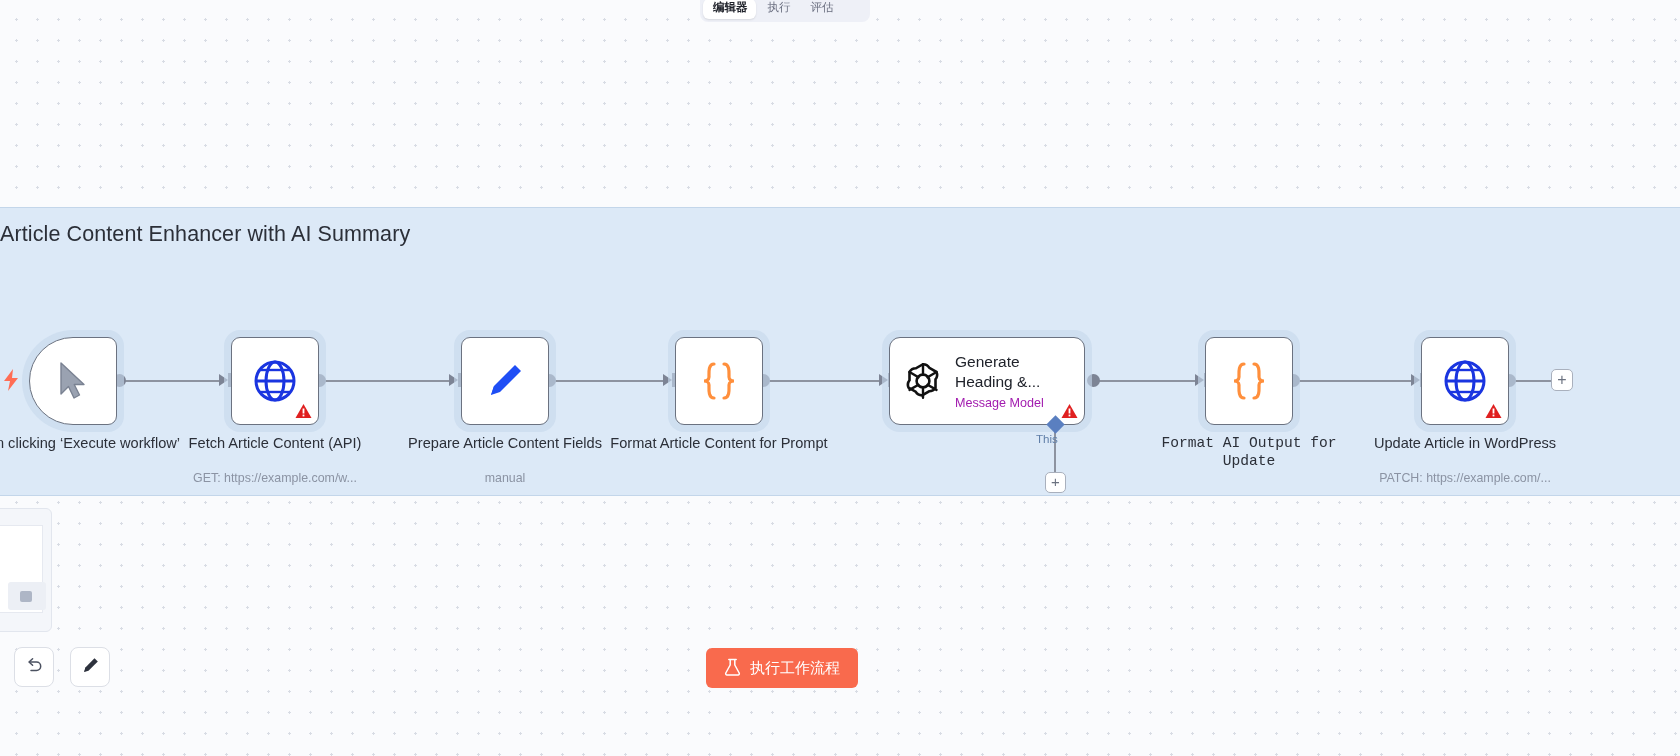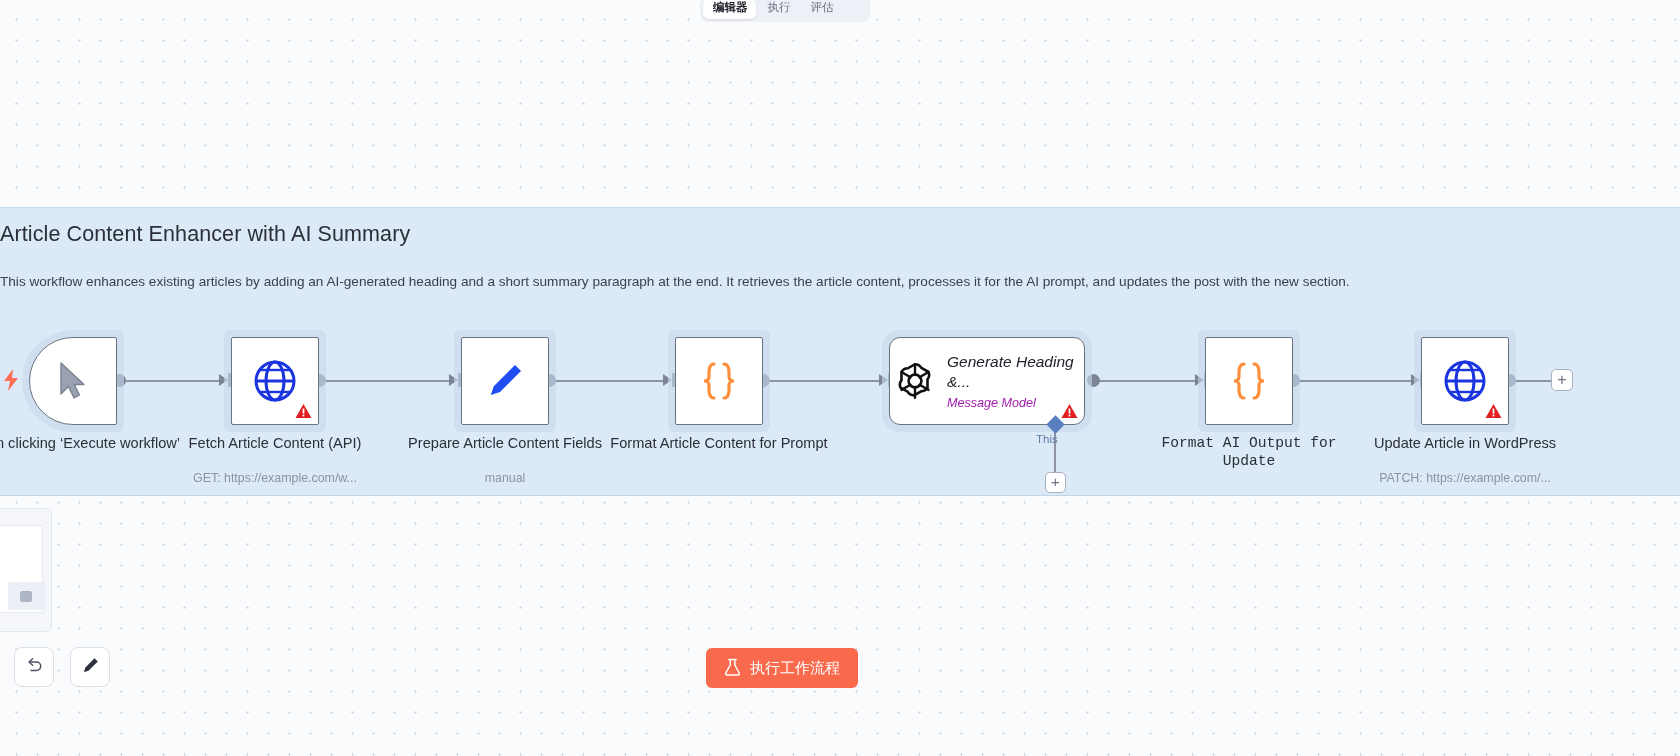--- a/index.html
+++ b/index.html
@@ -61,35 +61,34 @@
     font-size: 13.6px; color: #3a4150; line-height: 1.4;
     width: 1600px;
   }
 
   
   .node {
     position: absolute;
     width: 88px; height: 88px;
     background: #ffffff;
     border: 1.6px solid #6b7280;
-    border-radius: 2px;
+    border-radius: 9px;
     box-shadow: 0 0 0 7px rgba(199,217,235,.62);
     display: flex; align-items: center; justify-content: center;
   }
   .node.trigger {
     border-top-left-radius: 44px;
     border-bottom-left-radius: 44px;
   }
   .node.wide {
     width: 196px; height: 88px;
     border-radius: 11px;
     justify-content: flex-start;
-    padding: 0 3px;
+    padding: 0 11px;
     gap: 10px;
-    font-style: italic;
   }
 
   .node .glyph { display: flex; align-items: center; justify-content: center; }
 
   .warn {
     position: absolute; right: 6px; bottom: 5px;
     width: 17px; height: 16px;
   }
 
   .node-label {
@@ -208,21 +207,20 @@
 <div id="canvas">
 
   <div class="tabstrip">
     <div class="tab active">编辑器</div>
     <div class="tab">执行</div>
     <div class="tab">评估</div>
   </div>
 
   <div class="group">
     <div class="group-title">Article Content Enhancer with AI Summary</div>
-    <div class="group-desc">This workflow enhances existing articles by adding an AI-generated heading and a short summary paragraph at the end. It retrieves the article content, processes it for the AI prompt, and updates the post with the new section.</div>
   </div>
 
   <div class="bolt">
     <svg width="18" height="22" viewBox="0 0 18 22">
         <path d="M11 0 L2 12 H8 L6 22 L16 9 H10 Z" fill="#ff6d55"></path>
       </svg>
   </div>
 
   <div class="conn" style="left:125px; width:100px;"></div>
   <div class="conn" style="left:325px; width:128px;"></div>

